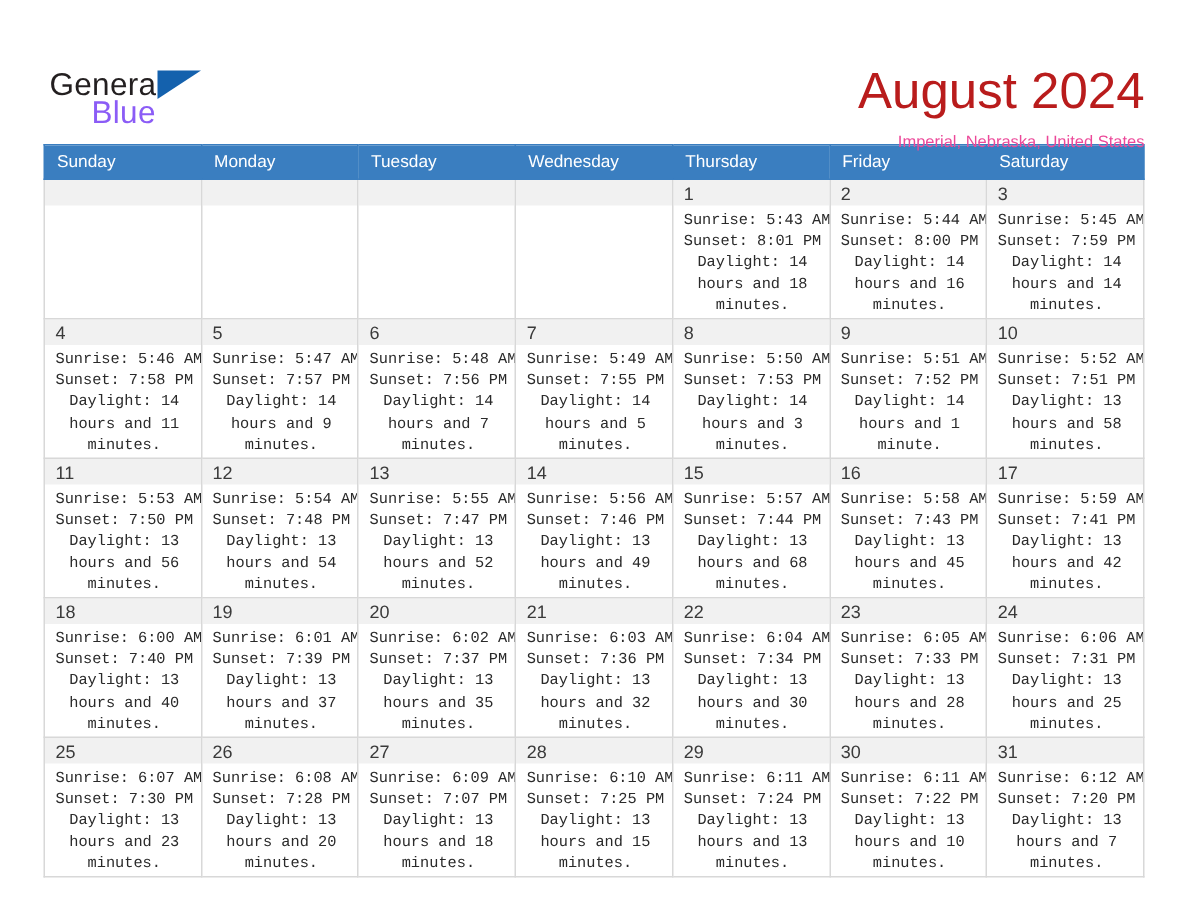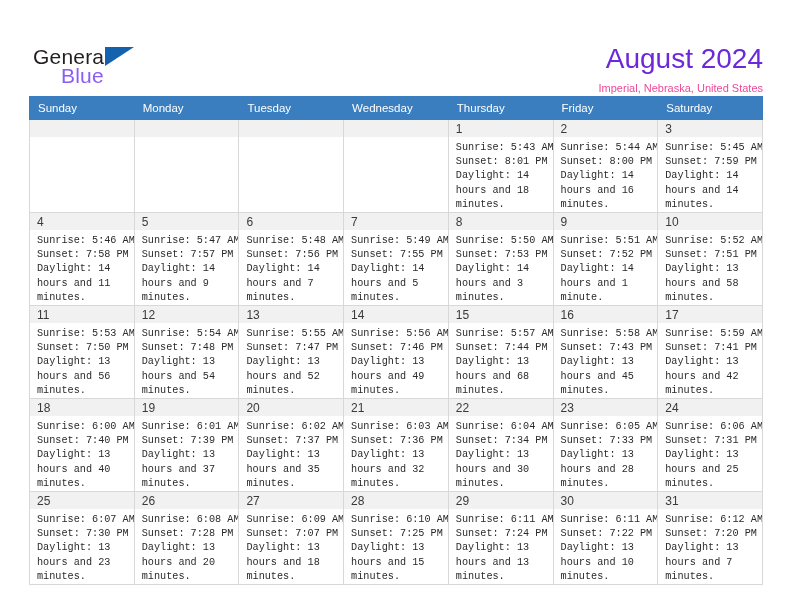--- a/index.html
+++ b/index.html
@@ -62,22 +62,22 @@
     width: 0;
     height: 0;
     border-left: 29px solid #1461ad;
     border-bottom: 19px solid transparent;
   }
   .title-block {
     text-align: right;
     padding-top: 0px;
   }
   .cal-title {
-    font-size: 28px;
-    color: #6d28d9;
+    font-size: 34px;
+    color: #b91c1c;
     line-height: 1.05;
     font-weight: normal;
     margin: 0;
   }
   .cal-subtitle {
     font-size: 11px;
     color: #ec4899;
     margin-top: 9px;
   }
 
@@ -124,21 +124,21 @@
   }
   td.empty .daynum { background: #f1f1f1; }
   .info {
     padding: 4px 5px 0 7px;
     font-size: 10.2px;
     line-height: 14.2px;
     color: #2a2a2a;
     font-family: Liberation Mono, monospace;
   }
   .info div { white-space: nowrap; }
-  .info .daylight { white-space: normal; }
+  .info .daylight { white-space: normal; text-align: center; }
 </style>
 </head>
 <body>
 
 <div class="page">
 
   <div class="header">
 
     <div class="logo">
       <span class="logo-general">General</span>

